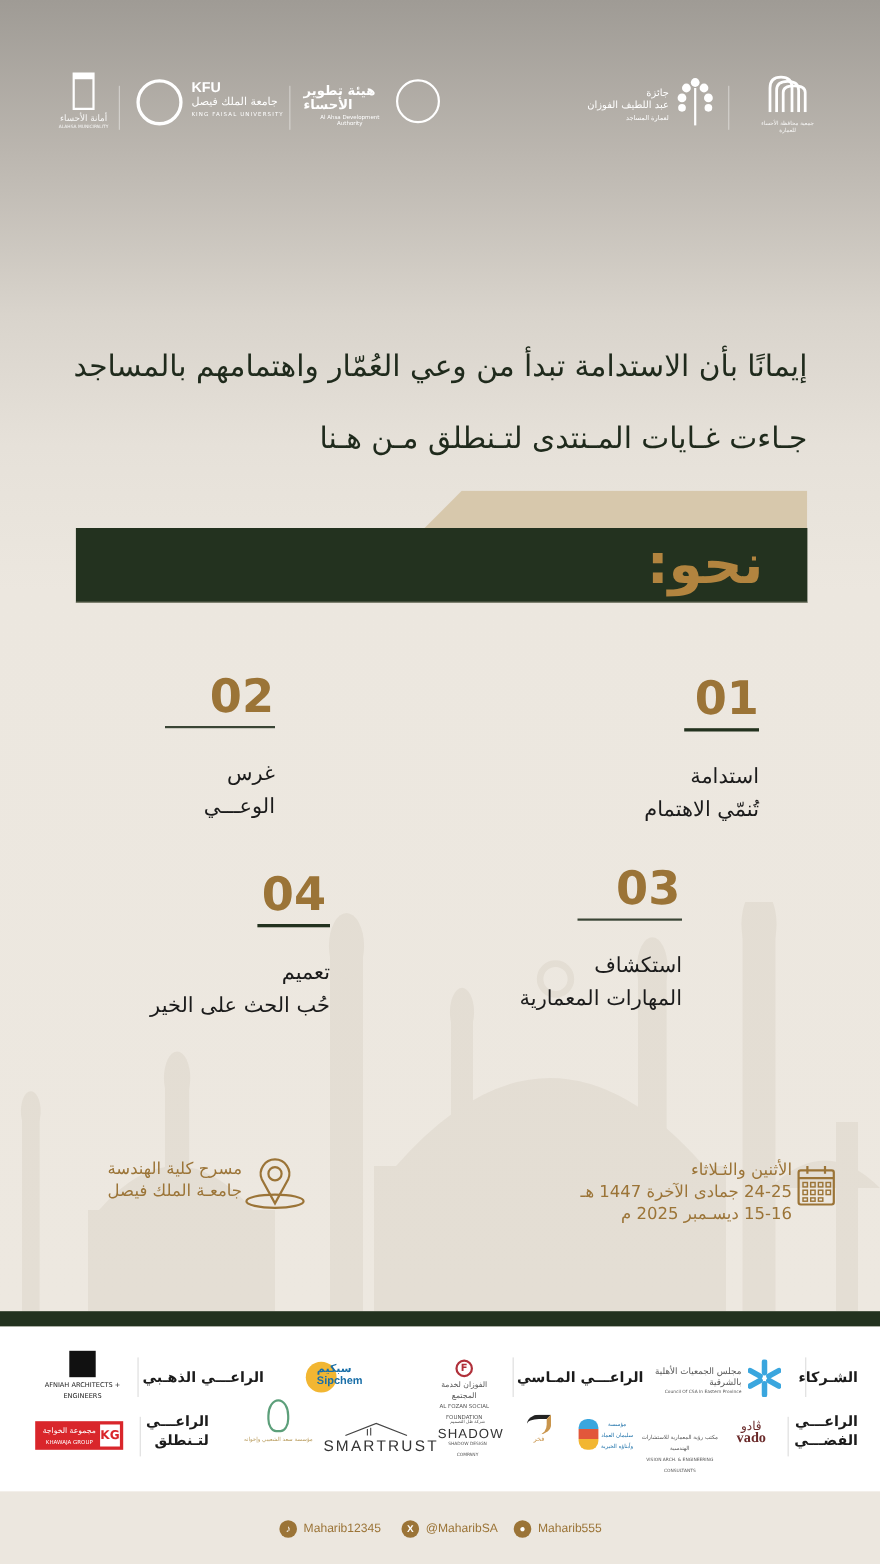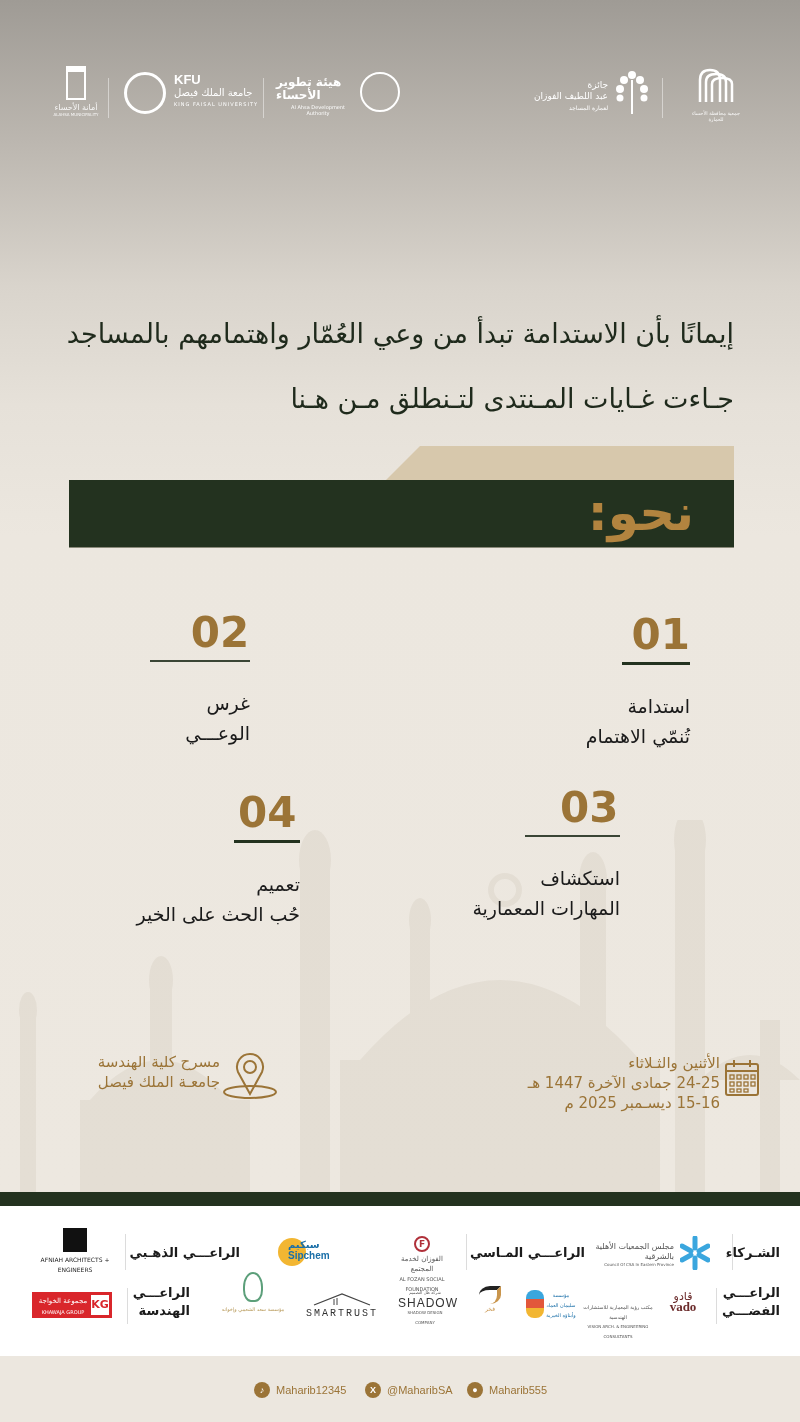--- a/index.html
+++ b/index.html
@@ -314,29 +314,29 @@
     <div style="font-size:4px">شركة ظل التصميم</div>
     <div style="font-size:12px; color:#333; font-family:'Liberation Sans',sans-serif; letter-spacing:1px">SHADOW</div>
     <div style="font-size:4px">SHADOW DESIGN COMPANY</div>
   </div>
   <div class="s-logo" style="left:294px; top:86px; width:96px">
     <svg width="60" height="14" viewBox="0 0 60 14">
         <path d="M2 13 L30 2 L58 13" fill="none" stroke="#444" stroke-width="1.2"></path>
         <line x1="22" y1="7" x2="22" y2="13" stroke="#444"></line>
         <line x1="25" y1="6" x2="25" y2="13" stroke="#444"></line>
       </svg>
-    <div style="font-size:10px; color:#333; letter-spacing:2px; font-family:Liberation Mono, monospace">SMARTRUST</div>
+    <div style="font-size:14px; color:#333; letter-spacing:2px; font-family:Liberation Sans, sans-serif">SMARTRUST</div>
   </div>
   <div class="s-logo" style="left:216px; top:66px; width:74px">
     <div style="width:20px; height:30px; margin:0 auto 2px; border:2px solid #5c9f7a; border-radius:50% 50% 40% 40%"></div>
     <div style="font-size:5px; color:#b89a5a; direction:rtl">مؤسسة سعد الشعيبي وإخوانه</div>
   </div>
   <div class="s-label" style="right:610px; top:78px; width:60px">
       <div>الراعـــي</div>
-      <div>الهندسة</div>
+      <div>لتـنطلق</div>
     </div>
   <div class="s-div" style="left:127px; top:82px"></div>
   <div class="s-logo" style="left:32px; top:86px; width:80px; height:26px; background:#d9262b; color:#fff">
     <div style="position:absolute; right:3px; top:3px; width:18px; height:20px; background:#fff; color:#d9262b; font-size:11px; font-weight:bold; line-height:20px">KG</div>
     <div style="position:absolute; left:4px; top:4px; width:54px; font-size:7px; direction:rtl; color:#fff">مجموعة الخواجة</div>
     <div style="position:absolute; left:4px; top:15px; width:54px; font-size:5px; color:#fff">KHAWAJA GROUP</div>
   </div>
 </div>
 
 <div class="footer">

